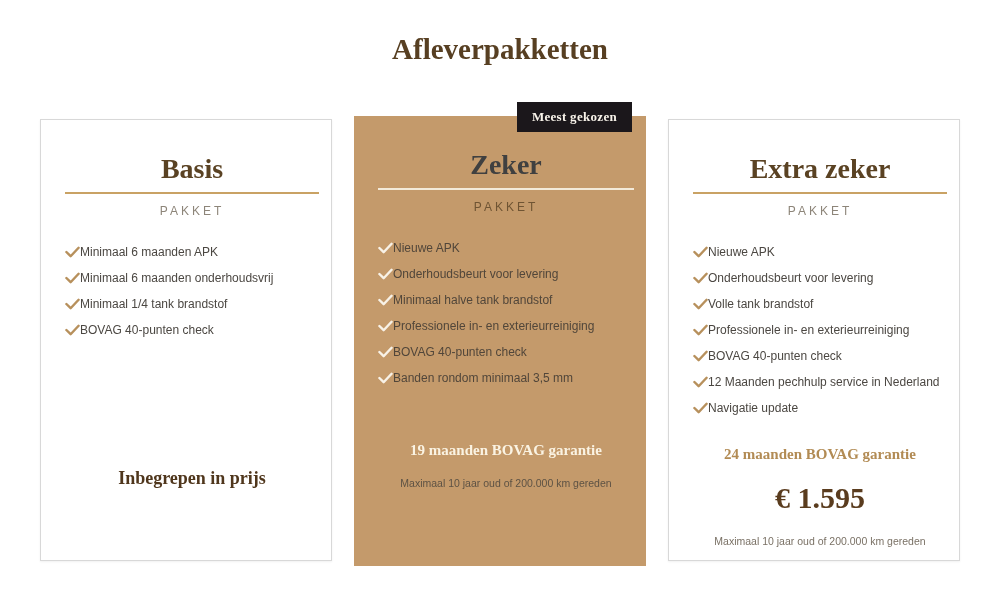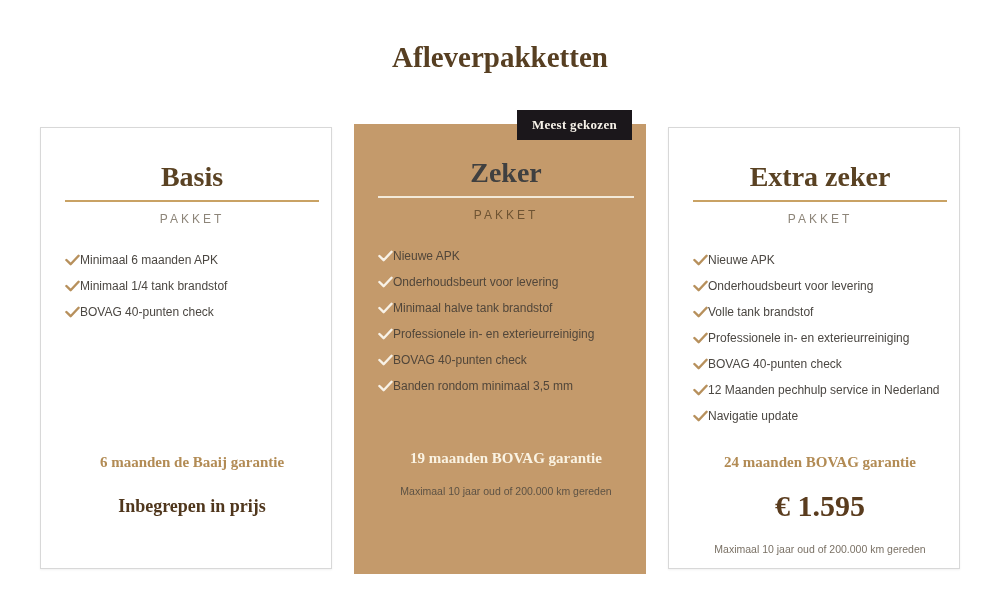--- a/index.html
+++ b/index.html
@@ -10,21 +10,21 @@
     height: 601px;
     overflow: hidden;
     font-family: "Liberation Sans", "DejaVu Sans", sans-serif;
   }
   .page {
     position: relative;
     width: 1000px;
     height: 601px;
   }
   .page-title {
-    margin: 12px;
+    margin: 4px;
     padding-top: 30px;
     text-align: center;
     font-family: "Liberation Serif", "DejaVu Serif", serif;
     font-weight: 700;
     font-size: 29px;
     line-height: 1.1;
     color: #573f22;
   }
   .cards-row {
     display: flex;
@@ -164,32 +164,39 @@
               </svg>
             </span>
           <span>Minimaal 6 maanden APK</span>
         </li>
         <li class="feature-item">
           <span class="check-icon">
               <svg viewBox="0 0 16 12">
                 <polyline points="1.5,6 6,10.5 14.5,1.5" fill="none" class="check-stroke" stroke-width="2.6" stroke-linecap="round" stroke-linejoin="round"></polyline>
               </svg>
             </span>
+          <span>Minimaal 6 maanden onderhoudsvrij</span>
+        </li>
+        <li class="feature-item">
+          <span class="check-icon">
+              <svg viewBox="0 0 16 12">
+                <polyline points="1.5,6 6,10.5 14.5,1.5" fill="none" class="check-stroke" stroke-width="2.6" stroke-linecap="round" stroke-linejoin="round"></polyline>
+              </svg>
+            </span>
           <span>Minimaal 1/4 tank brandstof</span>
         </li>
         <li class="feature-item">
           <span class="check-icon">
               <svg viewBox="0 0 16 12">
                 <polyline points="1.5,6 6,10.5 14.5,1.5" fill="none" class="check-stroke" stroke-width="2.6" stroke-linecap="round" stroke-linejoin="round"></polyline>
               </svg>
             </span>
           <span>BOVAG 40-punten check</span>
         </li>
       </ul>
-      <div class="guarantee">6 maanden de Baaij garantie</div>
       <div class="price included">Inbegrepen in prijs</div>
     </div>
 
     <div class="card featured">
       <div class="badge">Meest gekozen</div>
       <h2 class="card-title">Zeker</h2>
       <hr class="divider">
       <div class="card-subtitle">PAKKET</div>
       <ul class="features">
         <li class="feature-item">

